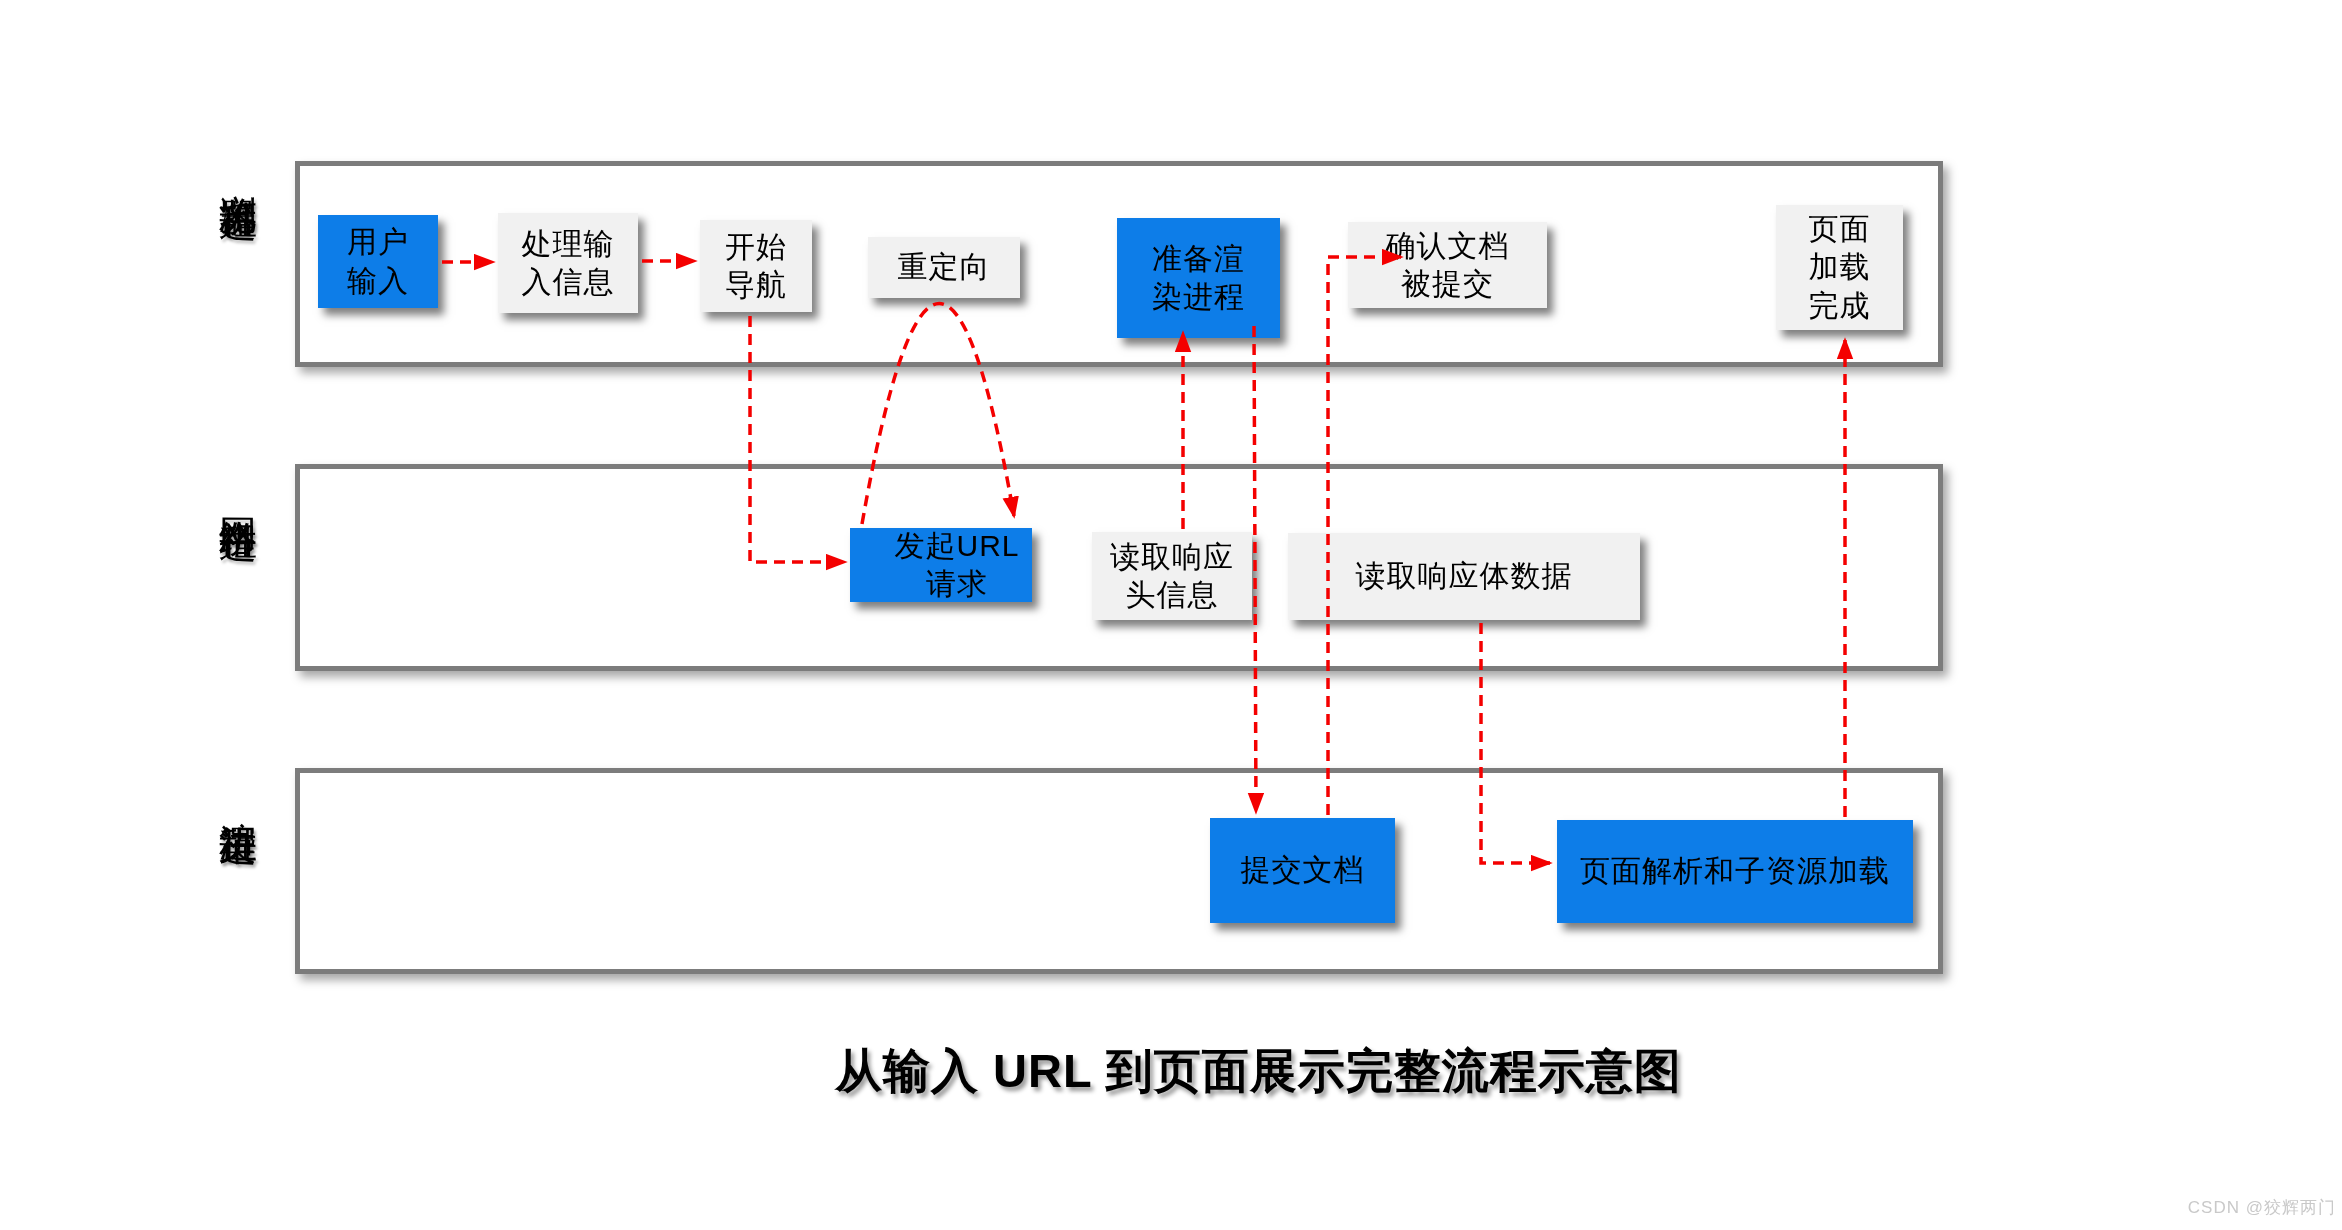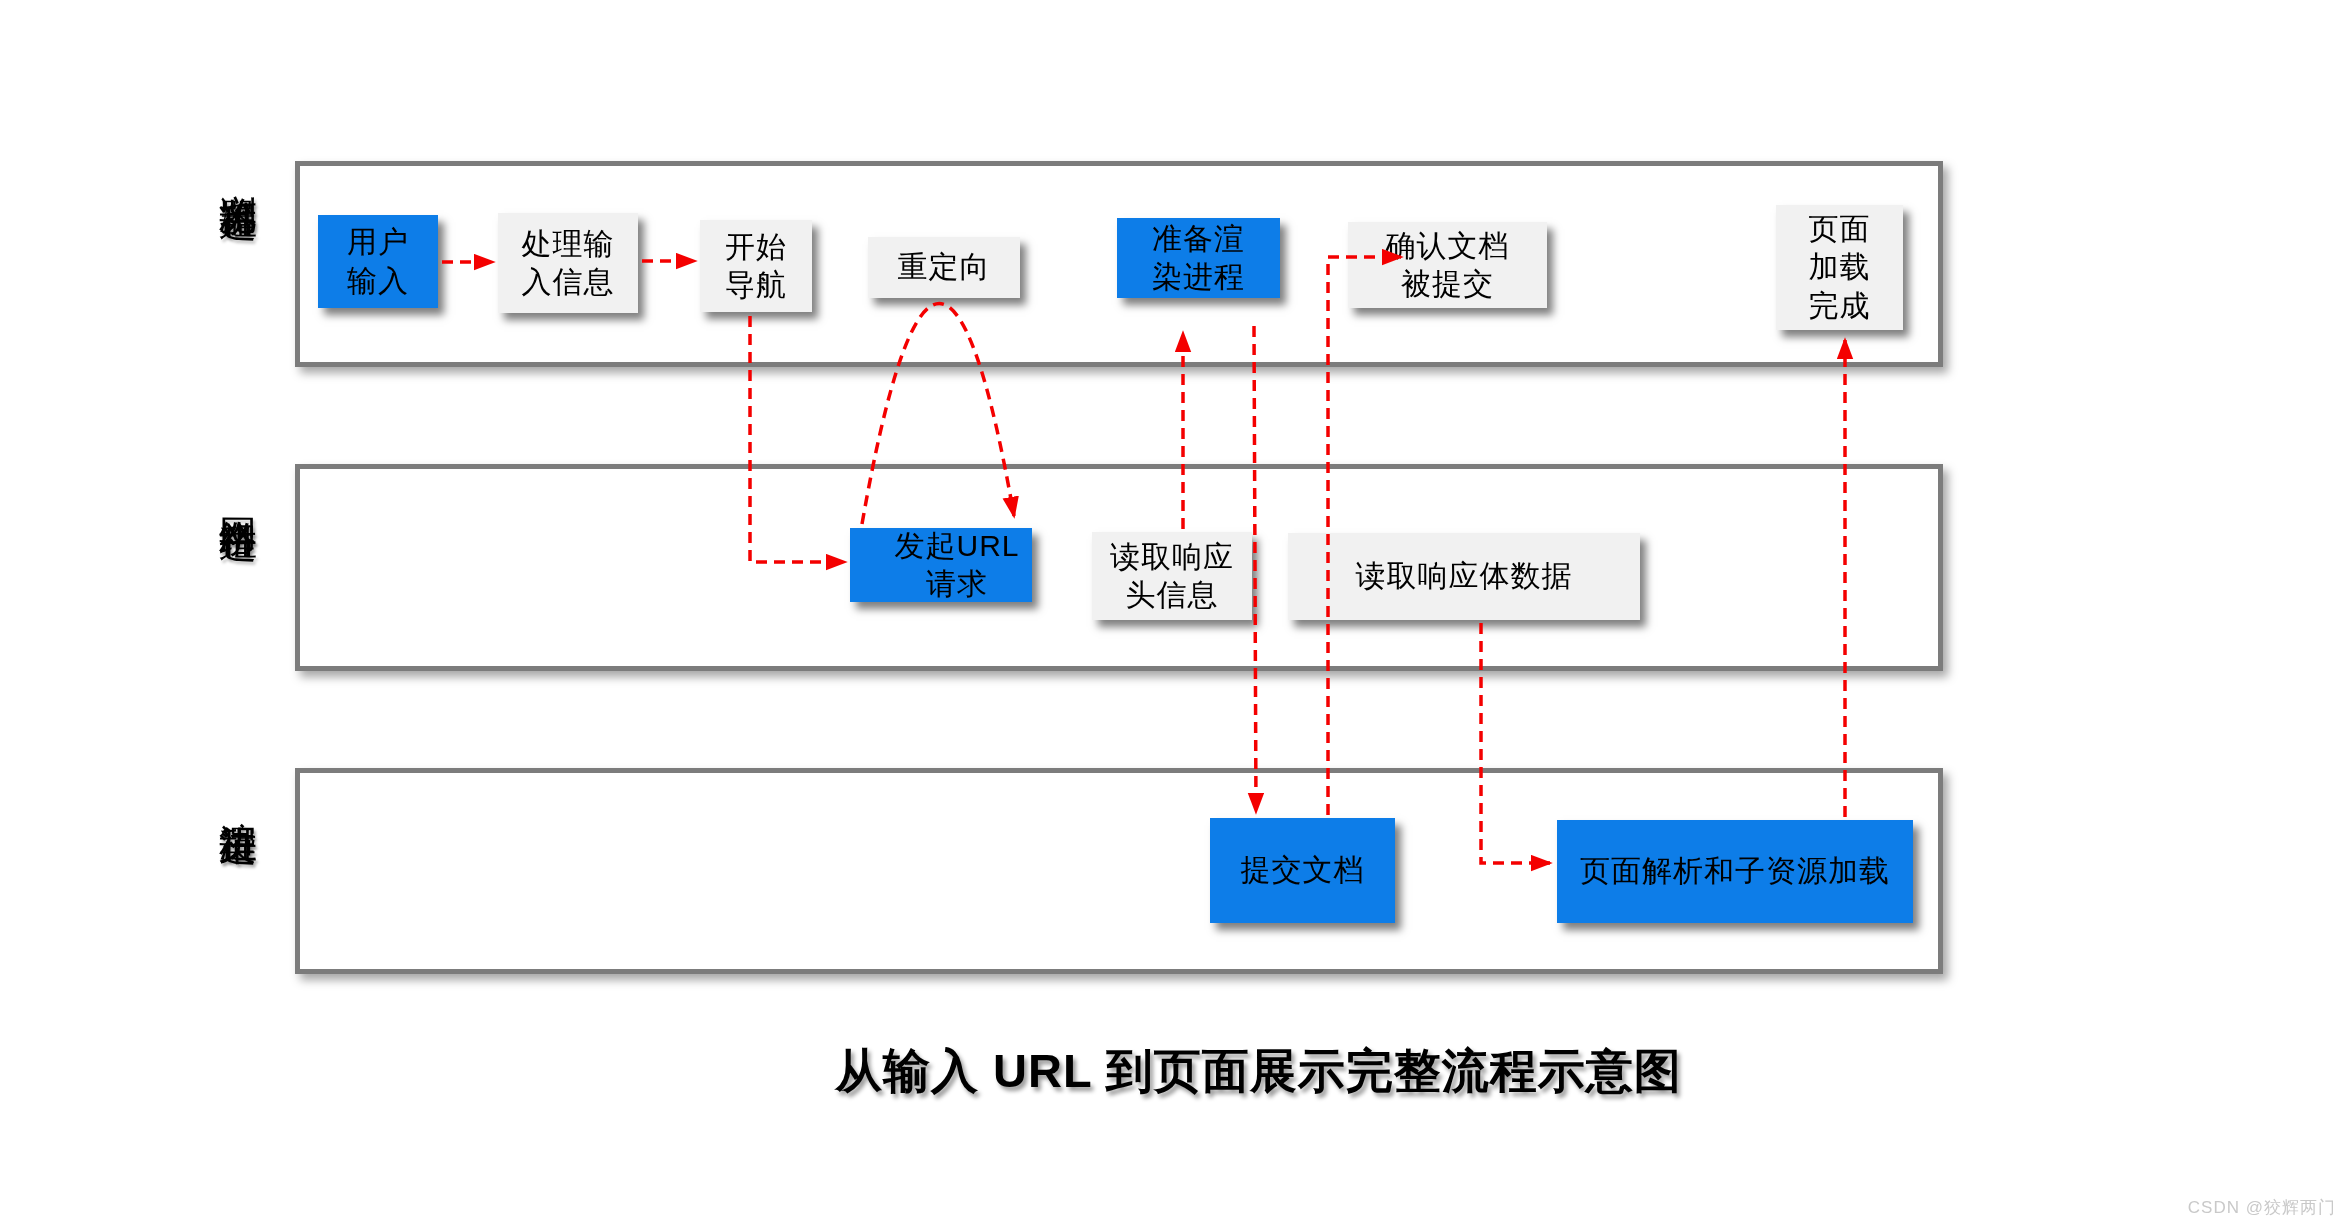--- a/index.html
+++ b/index.html
@@ -67,21 +67,21 @@
   <div class="lane-label" style="top:488px;">网络进程</div>
   <div class="lane-label" style="top:791px;">渲染进程</div>
 
   <div class="node primary" style="left:318px;  top:215px; width:120px; height:93px;">用户
 输入</div>
   <div class="node secondary" style="left:498px;  top:213px; width:140px; height:100px;">处理输
 入信息</div>
   <div class="node secondary" style="left:700px;  top:220px; width:112px; height:92px;">开始
 导航</div>
   <div class="node secondary" style="left:868px;  top:237px; width:152px; height:61px;">重定向</div>
-  <div class="node primary" style="left:1117px; top:218px; width:163px; height:80px;">准备渲
+  <div class="node primary" style="left:1117px; top:218px; width:163px; height:120px;">准备渲
 染进程</div>
   <div class="node secondary" style="left:1348px; top:222px; width:199px; height:86px;">确认文档
 被提交</div>
   <div class="node secondary" style="left:1776px; top:205px; width:127px; height:125px;">页面
 加载
 完成</div>
 
   <div class="node primary" style="left:850px;  top:528px; width:182px; height:74px;padding-left:32px;">发起URL
 请求</div>
   <div class="node secondary" style="left:1092px; top:532px; width:160px; height:88px;">读取响应

